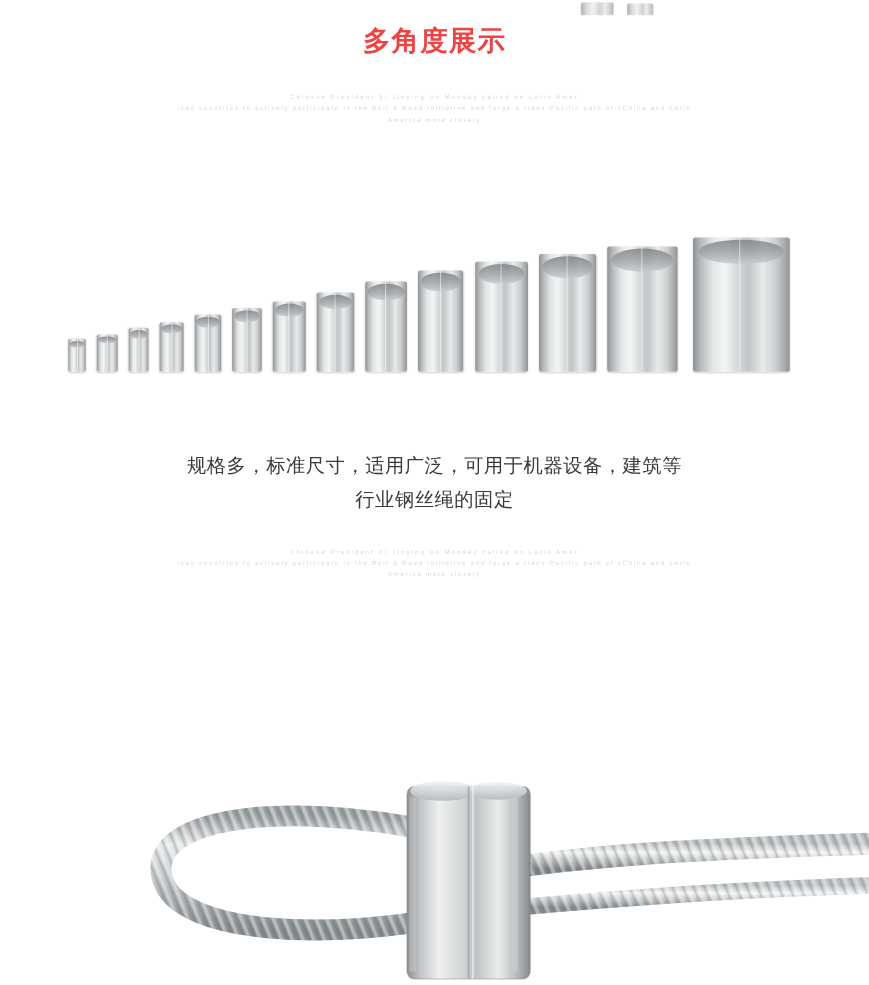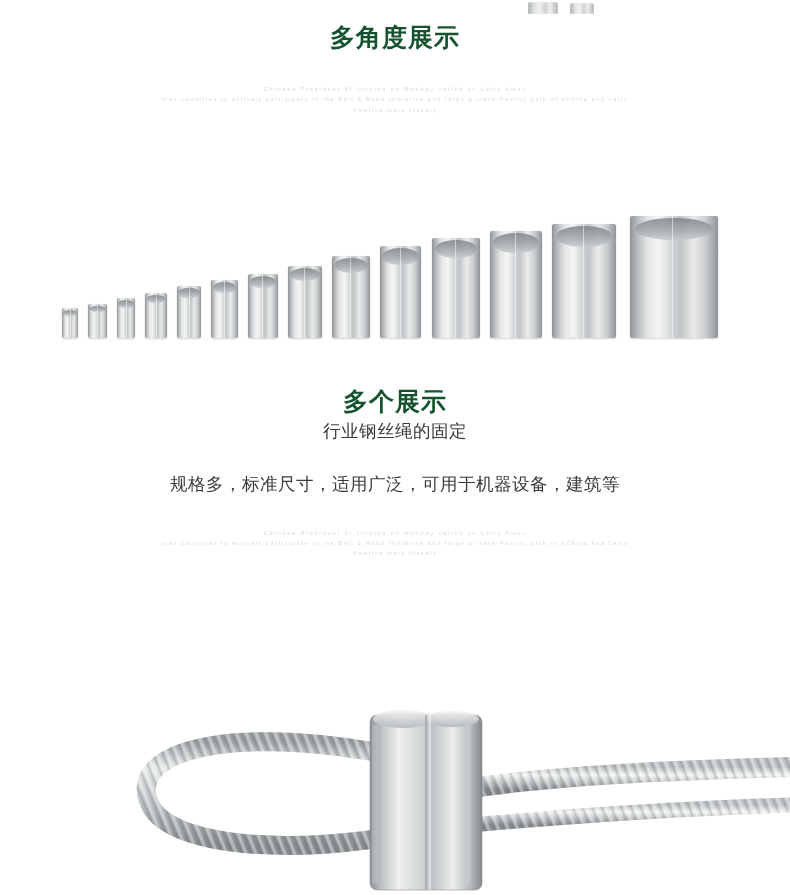--- a/index.html
+++ b/index.html
@@ -24,21 +24,21 @@
   
   .section {
     position: relative;
     width: 790px;
     text-align: center;
   }
 
   .section-title {
     font-size: 25px;
     font-weight: bold;
-    color: #14532d;
+    color: #ef4444;
     letter-spacing: 1px;
     line-height: 1.2;
   }
   .section-sub {
     font-size: 17.5px;
     color: #3a3a3a;
     line-height: 1.75;
     letter-spacing: 0.5px;
     padding: 0 60px;
   }
@@ -160,23 +160,22 @@
         <div class="ferrule" style="left: 332px; width: 38px; height: 82px;"></div>
         <div class="ferrule" style="left: 380px; width: 41px; height: 92px;"></div>
         <div class="ferrule" style="left: 432px; width: 48px; height: 100px;"></div>
         <div class="ferrule" style="left: 490px; width: 52px; height: 107px;"></div>
         <div class="ferrule" style="left: 552px; width: 64px; height: 114px;"></div>
         <div class="ferrule" style="left: 630px; width: 88px; height: 122px;"></div>
       </div>
   </div>
 
   <div class="section" style="padding-top:48px;">
-    <div class="section-title">多个展示</div>
+    <div class="section-sub" style="margin-top:22px;">规格多，标准尺寸，适用广泛，可用于机器设备，建筑等</div>
     <div class="section-sub">行业钢丝绳的固定</div>
-    <div class="section-sub" style="margin-top:22px;">规格多，标准尺寸，适用广泛，可用于机器设备，建筑等</div>
 
     <div class="watermark" style="margin-top:28px;">
       <div class="wm-line1">Chinese President Xi Jinping on Monday called on Latin Amer</div>
       <div>ican countries to actively participate in the Belt &amp; Road Initiative and forge a trans-Pacific path of sChina and Latin</div>
       <div>America more closely</div>
     </div>
   </div>
 
   <div class="rope-wrap">
     <svg width="790" height="190" viewBox="0 0 790 190">

